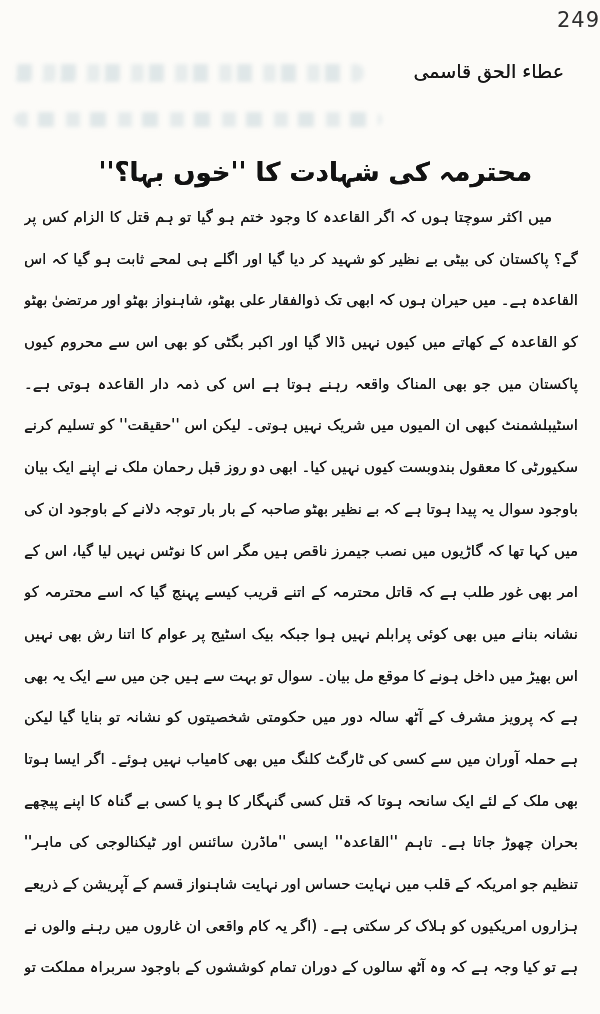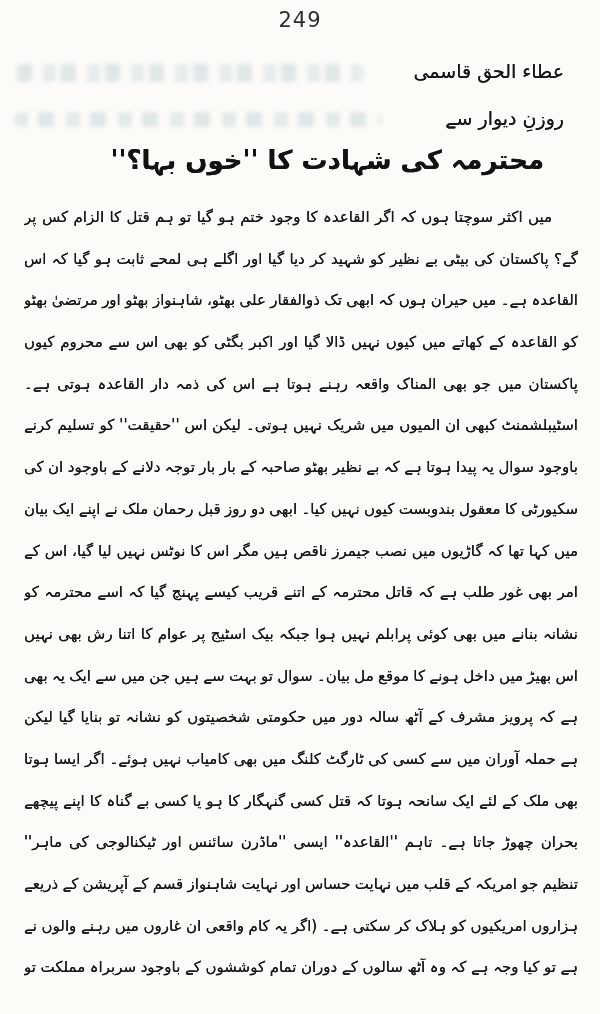--- a/index.html
+++ b/index.html
@@ -31,21 +31,21 @@
   }
   .ghost-2 {
     top:112px; left:14px; width:368px; height:15px;
     background:repeating-linear-gradient(88deg,
       rgba(148,178,190,.45) 0 14px, transparent 14px 24px,
       rgba(148,178,190,.55) 24px 40px, transparent 40px 52px);
   }
   .page-number {
     position:absolute;
     top:8px; left:0; right:0;
-    text-align:center;
+    text-align:right;
     font-size:21px;
     letter-spacing:1px;
     color:#2d2d2d;
   }
   .author {
     position:absolute;
     top:55px; right:36px;
     direction:rtl;
     font-size:19px;
     line-height:32px;
@@ -57,21 +57,21 @@
     top:102px; right:36px;
     direction:rtl;
     font-size:19px;
     line-height:32px;
     color:#161616;
     text-shadow:0 0 .3px currentColor;
   }
   .heading {
     position:absolute;
     top:134px; right:56px;
-    margin:0;
+    margin:12px;
     direction:rtl;
     font-size:26px;
     font-weight:700;
     line-height:52px;
     color:#121212;
     text-shadow:0 0 .4px currentColor;
   }
   .body-text {
     position:absolute;
     top:197px; left:24px; right:22px;
@@ -96,33 +96,32 @@
 
 <div class="page">
 
   <div class="ghost ghost-1"></div>
   <div class="ghost ghost-2"></div>
 
   <div class="page-number">249</div>
 
   <div class="author">عطاء الحق قاسمی</div>
 
-  <div class="column-title">روزنِ دیوار سے</div>
 
   <h1 class="heading">محترمہ کی شہادت کا ''خوں بہا؟''</h1>
 
   <div class="body-text">
     <div class="line first">میں اکثر سوچتا ہوں کہ اگر القاعدہ کا وجود ختم ہو گیا تو ہم قتل کا الزام کس پر عائد کیا کریں</div>
     <div class="line">گے؟ پاکستان کی بیٹی بے نظیر کو شہید کر دیا گیا اور اگلے ہی لمحے ثابت ہو گیا کہ اس کی ذمہ دار</div>
     <div class="line">القاعدہ ہے۔ میں حیران ہوں کہ ابھی تک ذوالفقار علی بھٹو، شاہنواز بھٹو اور مرتضیٰ بھٹو کے قتل</div>
     <div class="line">کو القاعدہ کے کھاتے میں کیوں نہیں ڈالا گیا اور اکبر بگٹی کو بھی اس سے محروم کیوں رکھا گیا؟</div>
     <div class="line">پاکستان میں جو بھی المناک واقعہ رہنے ہوتا ہے اس کی ذمہ دار القاعدہ ہوتی ہے۔</div>
     <div class="line">اسٹیبلشمنٹ کبھی ان المیوں میں شریک نہیں ہوتی۔ لیکن اس ''حقیقت'' کو تسلیم کرنے کے</div>
+    <div class="line">سکیورٹی کا معقول بندوبست کیوں نہیں کیا۔ ابھی دو روز قبل رحمان ملک نے اپنے ایک بیان</div>
     <div class="line">باوجود سوال یہ پیدا ہوتا ہے کہ بے نظیر بھٹو صاحبہ کے بار بار توجہ دلانے کے باوجود ان کی</div>
-    <div class="line">سکیورٹی کا معقول بندوبست کیوں نہیں کیا۔ ابھی دو روز قبل رحمان ملک نے اپنے ایک بیان</div>
     <div class="line">میں کہا تھا کہ گاڑیوں میں نصب جیمرز ناقص ہیں مگر اس کا نوٹس نہیں لیا گیا، اس کے علاوہ یہ</div>
     <div class="line">امر بھی غور طلب ہے کہ قاتل محترمہ کے اتنے قریب کیسے پہنچ گیا کہ اسے محترمہ کو پستول سے</div>
     <div class="line">نشانہ بنانے میں بھی کوئی پرابلم نہیں ہوا جبکہ بیک اسٹیج پر عوام کا اتنا رش بھی نہیں تھا کہ قاتل کو</div>
     <div class="line">اس بھیڑ میں داخل ہونے کا موقع مل بیان۔ سوال تو بہت سے ہیں جن میں سے ایک یہ بھی</div>
     <div class="line">ہے کہ پرویز مشرف کے آٹھ سالہ دور میں حکومتی شخصیتوں کو نشانہ تو بنایا گیا لیکن خدا کا شکر</div>
     <div class="line">ہے حملہ آوران میں سے کسی کی ٹارگٹ کلنگ میں بھی کامیاب نہیں ہوئے۔ اگر ایسا ہوتا تو یہ</div>
     <div class="line">بھی ملک کے لئے ایک سانحہ ہوتا کہ قتل کسی گنہگار کا ہو یا کسی بے گناہ کا اپنے پیچھے بے شمار</div>
     <div class="line">بحران چھوڑ جاتا ہے۔ تاہم ''القاعدہ'' ایسی ''ماڈرن سائنس اور ٹیکنالوجی کی ماہر'' دہشتگرد</div>
     <div class="line">تنظیم جو امریکہ کے قلب میں نہایت حساس اور نہایت شاہنواز قسم کے آپریشن کے ذریعے</div>
     <div class="line">ہزاروں امریکیوں کو ہلاک کر سکتی ہے۔ (اگر یہ کام واقعی ان غاروں میں رہنے والوں نے کیا</div>

